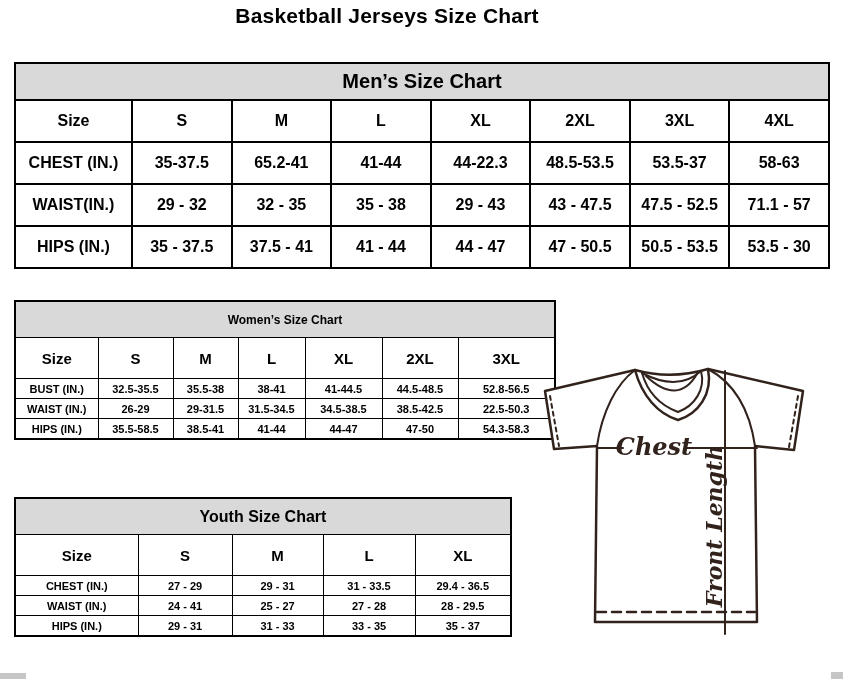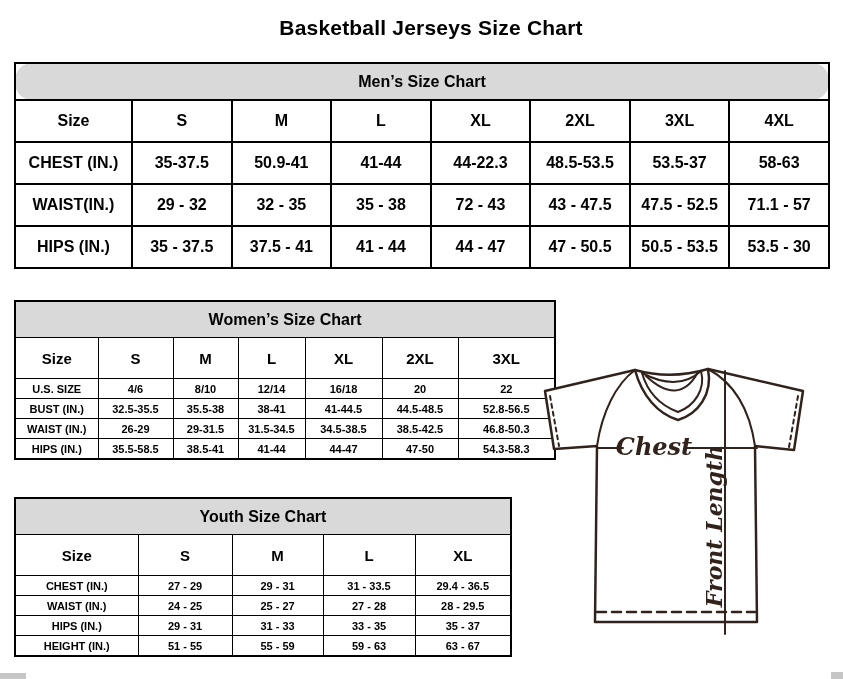--- a/index.html
+++ b/index.html
@@ -1,40 +1,40 @@
 <!DOCTYPE html>
 <html><head>
 <meta charset="utf-8">
 <style>
   html,body{margin:0;padding:0;}
   body{
     width:843px;height:679px;position:relative;background:#ffffff;
     font-family:"Liberation Sans", sans-serif;color:#000;overflow:hidden;
   }
   .main-title{
-    position:absolute;top:16px;left:0;width:774px;margin:0;
-    text-align:center;font-size:21px;font-weight:bold;letter-spacing:0.2px;padding-left:44px;
+    position:absolute;top:4px;left:0;width:774px;margin:0;
+    text-align:center;font-size:21px;font-weight:bold;letter-spacing:0.2px;
   }
   table.sizes{
     position:absolute;border-collapse:collapse;table-layout:fixed;
     border:2px solid #000;background:#fff;
   }
   table.sizes td{
     text-align:center;vertical-align:middle;font-weight:bold;padding:0;
     overflow:hidden;white-space:nowrap;
   }
   .tbl-title{background:#d9d9d9;}
   
   .mens{left:14px;top:62px;width:816px;}
   .mens td{border:2px solid #000;font-size:16px;height:40px;}
-  .mens .tbl-title{height:35px;font-size:16px;border-radius:17px;}
+  .mens .tbl-title{height:35px;font-size:20px;}
   
   .womens{left:14px;top:300px;width:540px;}
   .womens td{border:1px solid #000;font-size:11px;height:19px;}
-  .womens .tbl-title{height:35px;font-size:16px;}
+  .womens .tbl-title{height:35px;font-size:12px;}
   .womens .head-row td{height:40px;font-size:15px;}
   
   .youth{left:14px;top:497px;width:496px;}
   .youth td{border:1px solid #000;font-size:11px;height:19px;}
   .youth .tbl-title{height:35px;font-size:16px;margin-left:28px;}
   .youth .head-row td{height:40px;font-size:15px;}
   
   .jersey-wrap{position:absolute;left:538px;top:354px;width:285px;height:290px;}
   .jersey-wrap svg{display:block;}
   .jersey-label{
@@ -68,33 +68,33 @@
         <td>M</td>
         <td>L</td>
         <td>XL</td>
         <td>2XL</td>
         <td>3XL</td>
         <td>4XL</td>
       </tr>
       <tr class="data-row">
         <td>CHEST (IN.)</td>
         <td>35-37.5</td>
-        <td>50.9-41</td>
+        <td>65.2-41</td>
         <td>41-44</td>
         <td>44-22.3</td>
         <td>48.5-53.5</td>
         <td>53.5-37</td>
         <td>58-63</td>
       </tr>
       <tr class="data-row">
         <td>WAIST(IN.)</td>
         <td>29 - 32</td>
         <td>32 - 35</td>
         <td>35 - 38</td>
-        <td>72 - 43</td>
+        <td>29 - 43</td>
         <td>43 - 47.5</td>
         <td>47.5 - 52.5</td>
         <td>71.1 - 57</td>
       </tr>
       <tr class="data-row">
         <td>HIPS (IN.)</td>
         <td>35 - 37.5</td>
         <td>37.5 - 41</td>
         <td>41 - 44</td>
         <td>44 - 47</td>
@@ -122,45 +122,36 @@
       <tr class="head-row">
         <td>Size</td>
         <td>S</td>
         <td>M</td>
         <td>L</td>
         <td>XL</td>
         <td>2XL</td>
         <td>3XL</td>
       </tr>
       <tr class="data-row">
-        <td>U.S. SIZE</td>
-        <td>4/6</td>
-        <td>8/10</td>
-        <td>12/14</td>
-        <td>16/18</td>
-        <td>20</td>
-        <td>22</td>
-      </tr>
-      <tr class="data-row">
         <td>BUST (IN.)</td>
         <td>32.5-35.5</td>
         <td>35.5-38</td>
         <td>38-41</td>
         <td>41-44.5</td>
         <td>44.5-48.5</td>
         <td>52.8-56.5</td>
       </tr>
       <tr class="data-row">
         <td>WAIST (IN.)</td>
         <td>26-29</td>
         <td>29-31.5</td>
         <td>31.5-34.5</td>
         <td>34.5-38.5</td>
         <td>38.5-42.5</td>
-        <td>46.8-50.3</td>
+        <td>22.5-50.3</td>
       </tr>
       <tr class="data-row">
         <td>HIPS (IN.)</td>
         <td>35.5-58.5</td>
         <td>38.5-41</td>
         <td>41-44</td>
         <td>44-47</td>
         <td>47-50</td>
         <td>54.3-58.3</td>
       </tr>
@@ -188,38 +179,31 @@
       </tr>
       <tr class="data-row">
         <td>CHEST (IN.)</td>
         <td>27 - 29</td>
         <td>29 - 31</td>
         <td>31 - 33.5</td>
         <td>29.4 - 36.5</td>
       </tr>
       <tr class="data-row">
         <td>WAIST (IN.)</td>
-        <td>24 - 25</td>
+        <td>24 - 41</td>
         <td>25 - 27</td>
         <td>27 - 28</td>
         <td>28 - 29.5</td>
       </tr>
       <tr class="data-row">
         <td>HIPS (IN.)</td>
         <td>29 - 31</td>
         <td>31 - 33</td>
         <td>33 - 35</td>
         <td>35 - 37</td>
-      </tr>
-      <tr class="data-row">
-        <td>HEIGHT (IN.)</td>
-        <td>51 - 55</td>
-        <td>55 - 59</td>
-        <td>59 - 63</td>
-        <td>63 - 67</td>
       </tr>
     </tbody>
   </table>
 
   <div class="jersey-wrap">
     <svg width="285" height="290" viewBox="0 0 285 290">
       <g fill="none" stroke="#31221c" stroke-linejoin="round" stroke-linecap="round">
 
         <path stroke-width="2.5" fill="#ffffff" d="M97,16 L7,37 L16,95 L59,92 L57,268 L219,268 L217,92 L256,96 L265,37 L170,15 Q133,26 97,16 Z"></path>
 

